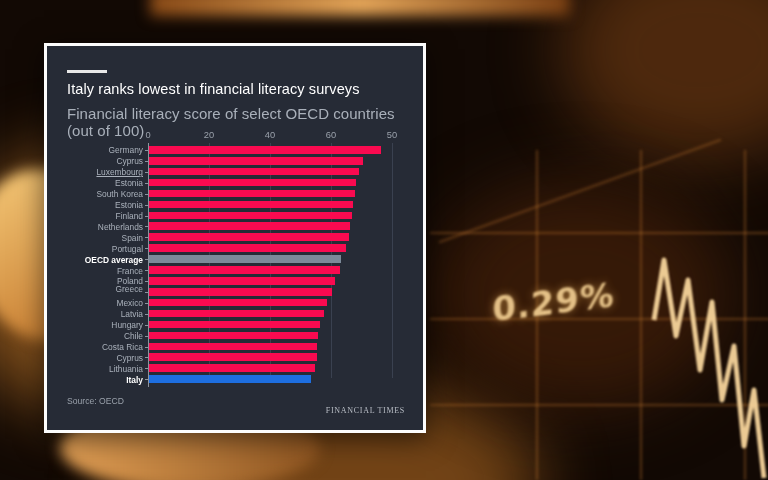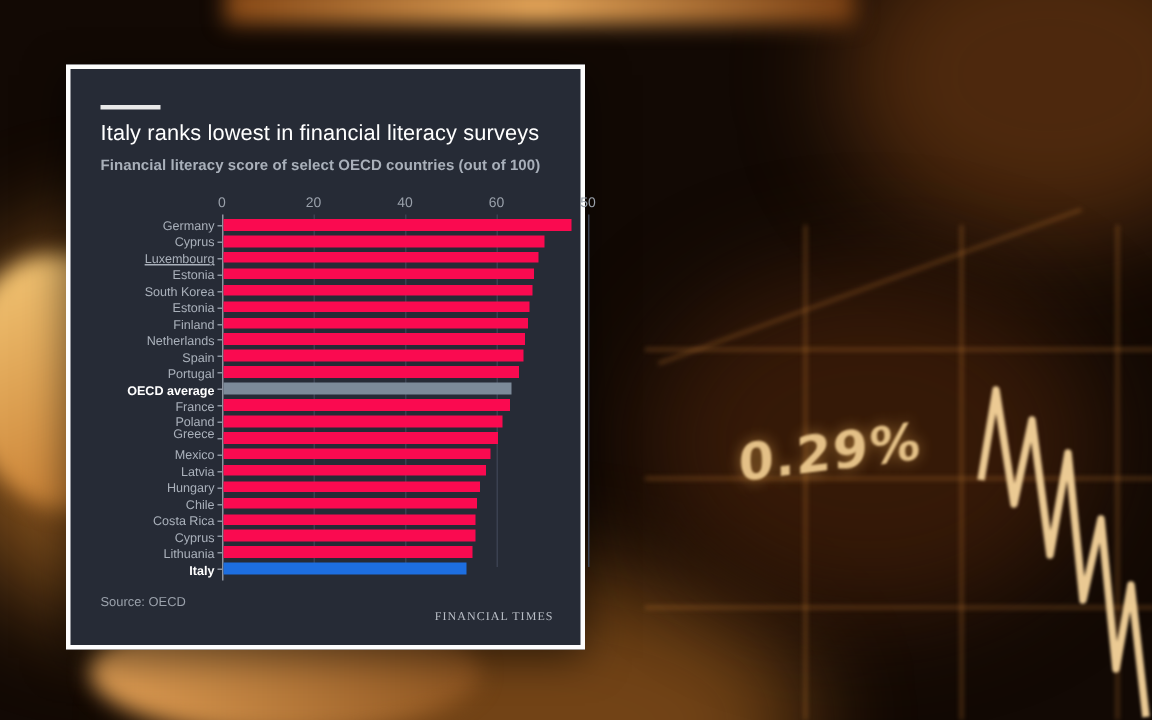--- a/index.html
+++ b/index.html
@@ -18,31 +18,31 @@
     font-family:"DejaVu Sans",sans-serif;font-size:34px;font-weight:700;
     color:#f3cf92;letter-spacing:1px;
     transform:rotate(-7deg) skewX(-6deg);
     text-shadow:0 0 10px rgba(255,190,90,.55);
     filter:blur(.8px);opacity:.92;
   }
   #bgzig{position:absolute;left:650px;top:250px;filter:blur(1.1px);opacity:.95;}
 
   
   #card{
-    position:absolute;left:44px;top:43px;width:346px;height:390px;
+    position:absolute;left:44px;top:43px;width:382px;height:390px;
     background:#262b36;border:3px solid #fdfdfd;box-sizing:border-box;
     box-shadow:0 6px 26px rgba(0,0,0,.55);
   }
   #rule{width:40px;height:3px;background:#e8e8e8;margin:24px 0 8px 20px;}
   #title{
     margin:0 18px 0 20px;color:#fff;font-size:14.5px;font-weight:400;
     letter-spacing:.1px;line-height:1.15;
   }
   #subtitle{
-    margin:7px 18px 0 20px;color:#a9b0ba;font-size:10px;font-weight:700;
+    margin:7px 18px 0 20px;color:#a9b0ba;font-size:15px;font-weight:400;
     letter-spacing:.05px;
   }
 
   
   #plot{position:absolute;left:0;top:0;width:382px;height:390px;}
   .axis-label{
     position:absolute;color:#9aa1ab;font-size:9.3px;
     transform:translateX(-50%);top:84px;
   }
   .gridline{position:absolute;top:97px;height:235px;width:1px;background:#3a4150;}

